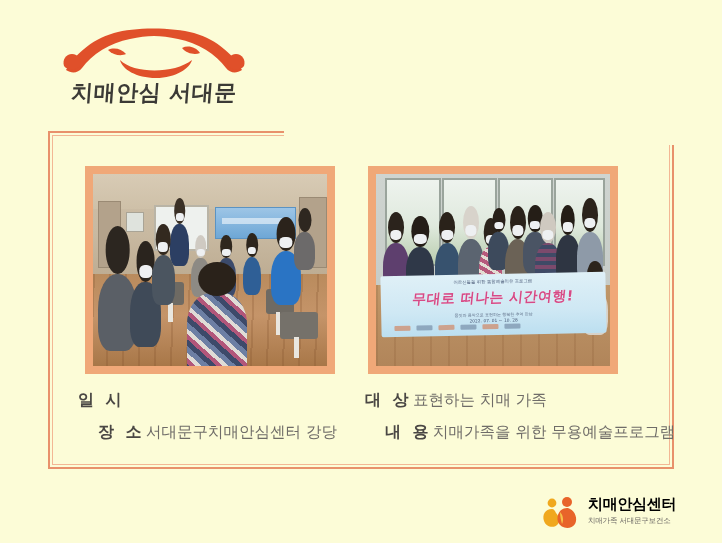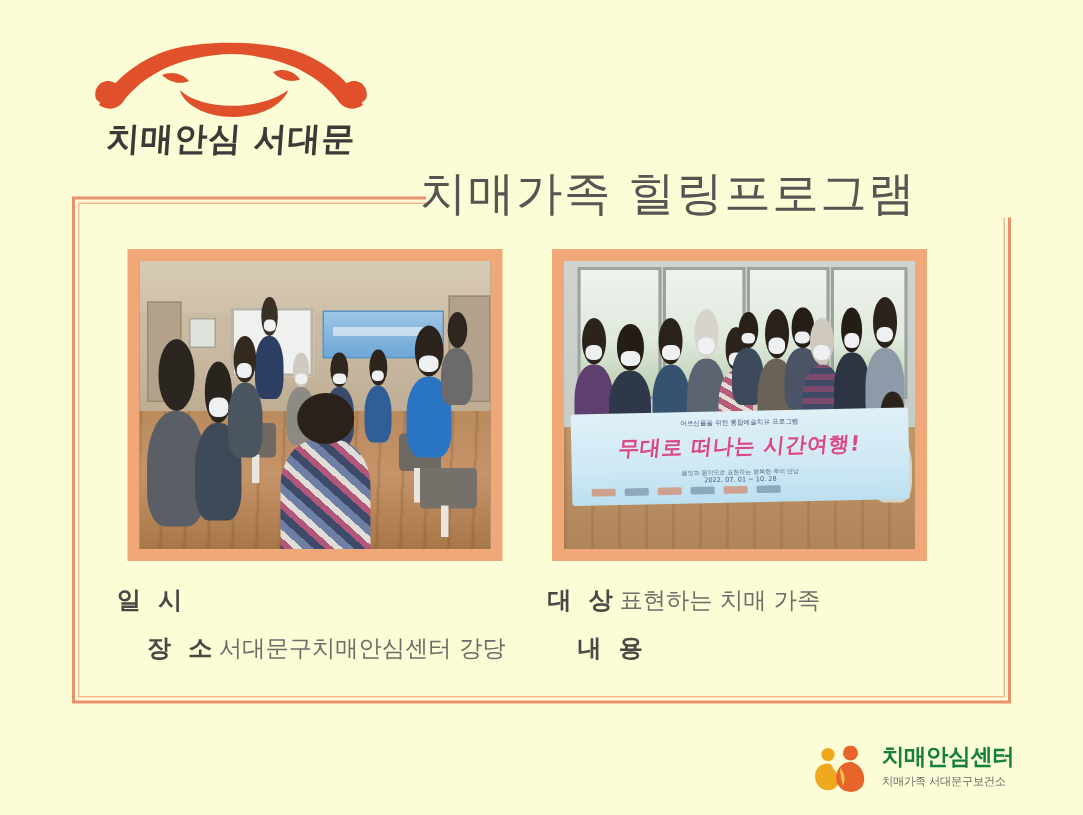--- a/index.html
+++ b/index.html
@@ -282,21 +282,21 @@
   }
   .cl-mark {
     position: absolute; left: 0; top: 4px;
     width: 44px; height: 34px;
   }
   .cl-text {
     position: absolute; left: 48px; top: 2px;
   }
   .cl-title {
     font-family: "DejaVu Sans", sans-serif;
-    font-size: 15px; font-weight: bold; color: #15803d;
+    font-size: 15px; font-weight: bold; color: #000000;
     letter-spacing: -0.3px; white-space: nowrap;
   }
   .cl-sub {
     font-family: "DejaVu Sans", sans-serif;
     font-size: 7.5px; color: #6d6a66;
     letter-spacing: -0.2px; white-space: nowrap;
     margin-top: 2px;
   }
 </style>
 </head>
@@ -476,24 +476,24 @@
     <div class="info">
       <div class="info-cell info-label row1 colL-label">일 시</div>
 
       <div class="info-cell info-label row1 colR-label">대 상</div>
       <div class="info-cell info-value row1 colR-value">표현하는 치매 가족</div>
 
       <div class="info-cell info-label row2 colL-label">장 소</div>
       <div class="info-cell info-value row2 colL-value">서대문구치매안심센터 강당</div>
 
       <div class="info-cell info-label row2 colR-label">내 용</div>
+      <div class="info-cell info-value row2 colR-value">치매가족을 위한 무용예술프로그램</div>
     </div>
   </div>
 
-  <div class="poster-title">치매가족 힐링프로그램</div>
 
   <div class="center-logo">
     <div class="cl-mark">
       <svg viewBox="0 0 44 34" width="44" height="34" aria-hidden="true">
         <circle cx="12" cy="6" r="4.4" fill="#f0a81e"></circle>
         <circle cx="27" cy="5" r="5" fill="#e8642a"></circle>
         <path d="M12 12 C5 12 2 18 4 24 C6 30 14 32 18 27 C20 24 19 19 16 16 C15 14 14 12 12 12 Z" fill="#f0a81e"></path>
         <path d="M27 11 C20 11 16 18 18 25 C21 32 31 33 35 27 C38 22 35 14 30 12 C29 11 28 11 27 11 Z" fill="#e8642a"></path>
         <path d="M20 15 C23 18 24 23 22 27 C21 23 20 19 20 15 Z" fill="#f6c24a"></path>
       </svg>

